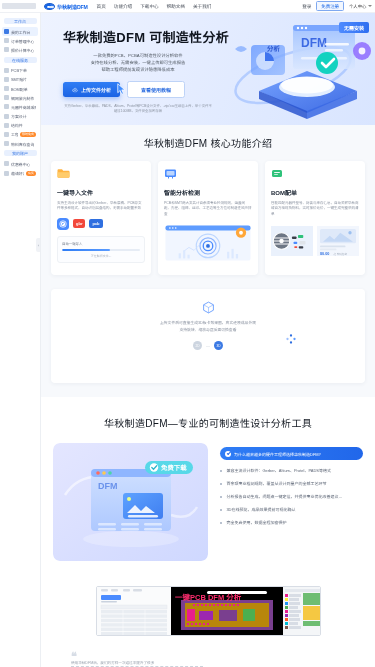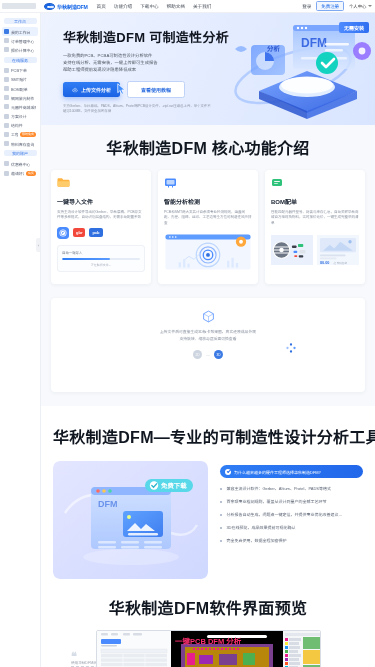--- a/index.html
+++ b/index.html
@@ -79,21 +79,21 @@
   }
 
   
   .main { position: absolute; top: 13px; left: 41px; width: 334px; height: 654px; background: #fff; }
 
   
   .hero {
     position: relative; width: 334px; height: 112px; overflow: hidden;
     background: linear-gradient(110deg, #eef3ff 0%, #e7eeff 35%, #dfe9ff 70%, #d9e5ff 100%);
   }
-  .hero-copy { position: absolute; left: 22px; top: 14px; width: 150px; }
+  .hero-copy { position: absolute; left: 22px; top: 14px; width: 150px; text-align: center; }
   .hero-title {
     font-size: 13px; font-weight: 800; color: #10151f; letter-spacing: .3px;
     white-space: nowrap;
   }
   .hero-title em { font-style: normal; }
   .hero-sub { margin-top: 6px; font-size: 4.3px; line-height: 7px; color: #4e5costs; color: #4e565f; }
   .hero-sub div { white-space: nowrap; }
   .hero-cta { display: flex; align-items: center; gap: 7px; margin-top: 8px; }
   .btn-primary {
     background: linear-gradient(180deg,#2f7df5,#1b63e4);
@@ -114,21 +114,21 @@
   .hero-art { position: absolute; right: -4px; top: 2px; width: 150px; height: 110px; }
   .badge-install {
     position: absolute; right: 6px; top: 9px; background: linear-gradient(90deg,#4f8bff,#2f6ff0);
     color: #fff; font-size: 5px; font-weight: 700; padding: 2px 5px; border-radius: 2px; z-index: 4;
     white-space: nowrap;
   }
 
   
   .sec-cards { background: #f7f9fc; padding: 10px 10px 14px; }
   .sec-title {
-    font-size: 16px; font-weight: 700; color: #111720; text-align: center;
+    font-size: 10px; font-weight: 400; color: #111720; text-align: center;
     letter-spacing: .3px; margin-bottom: 11px; white-space: nowrap;
   }
   .cards { display: flex; gap: 7px; }
   .card {
     flex: 1; background: #fff; border-radius: 4px; padding: 7px 6px 8px;
     box-shadow: 0 1px 4px rgba(30,50,90,.06);
   }
   .card-ico { width: 13px; height: 11px; margin-bottom: 5px; }
   .card-h { font-size: 6px; font-weight: 800; color: #16202e; margin-bottom: 3.5px; white-space: nowrap; }
   .card-p { font-size: 3.5px; line-height: 5.6px; color: #8a92a0; margin-bottom: 6px; }
@@ -592,21 +592,20 @@
           </div>
           <div class="why-li">
             <span class="why-dot"></span>
             <span>完全免费使用，数据全程加密保护</span>
           </div>
         </div>
       </div>
     </div>
 
     <div class="sec-shot">
-      <div class="sec-title"><span>华秋制造</span><span>DFM</span><span>软件界面预览</span></div>
 
       <div class="quote-blk">
         <div class="quote-mark">❝</div>
         <div class="quote-txt">使用华秋DFM后，我们的打样一次通过率提升了很多</div>
       </div>
 
       <div class="shot-frame">
         <svg viewBox="0 0 225 50" width="225" height="50">
           <rect width="225" height="50" fill="#ffffff"></rect>
           <rect x="0" y="0" width="74" height="50" fill="#fafbfc"></rect>

